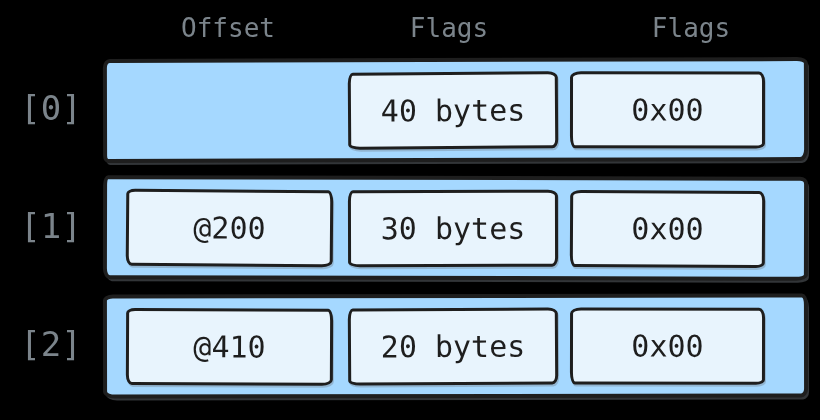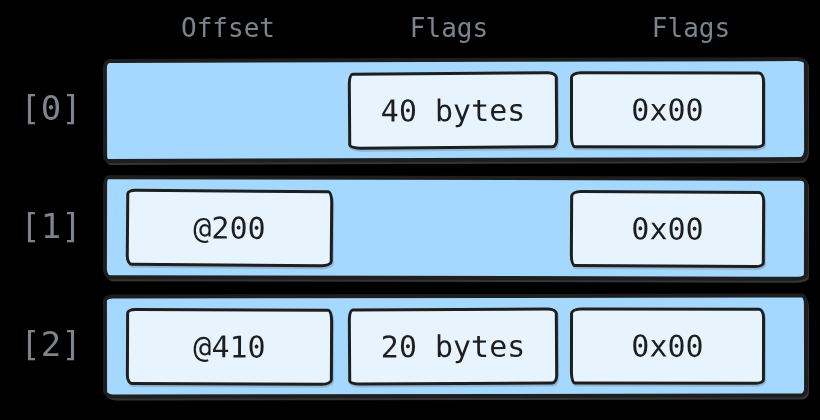--- a/index.html
+++ b/index.html
@@ -93,20 +93,21 @@
   <div class="row-label r1">[1]</div>
   <div class="row-label r2">[2]</div>
 
   <div class="band r0">
     <div class="cell length">40 bytes</div>
     <div class="cell flags">0x00</div>
   </div>
 
   <div class="band r1">
     <div class="cell offset">@200</div>
+    <div class="cell length">30 bytes</div>
     <div class="cell flags">0x00</div>
   </div>
 
   <div class="band r2">
     <div class="cell offset">@410</div>
     <div class="cell length">20 bytes</div>
     <div class="cell flags">0x00</div>
   </div>
 
 </div>

